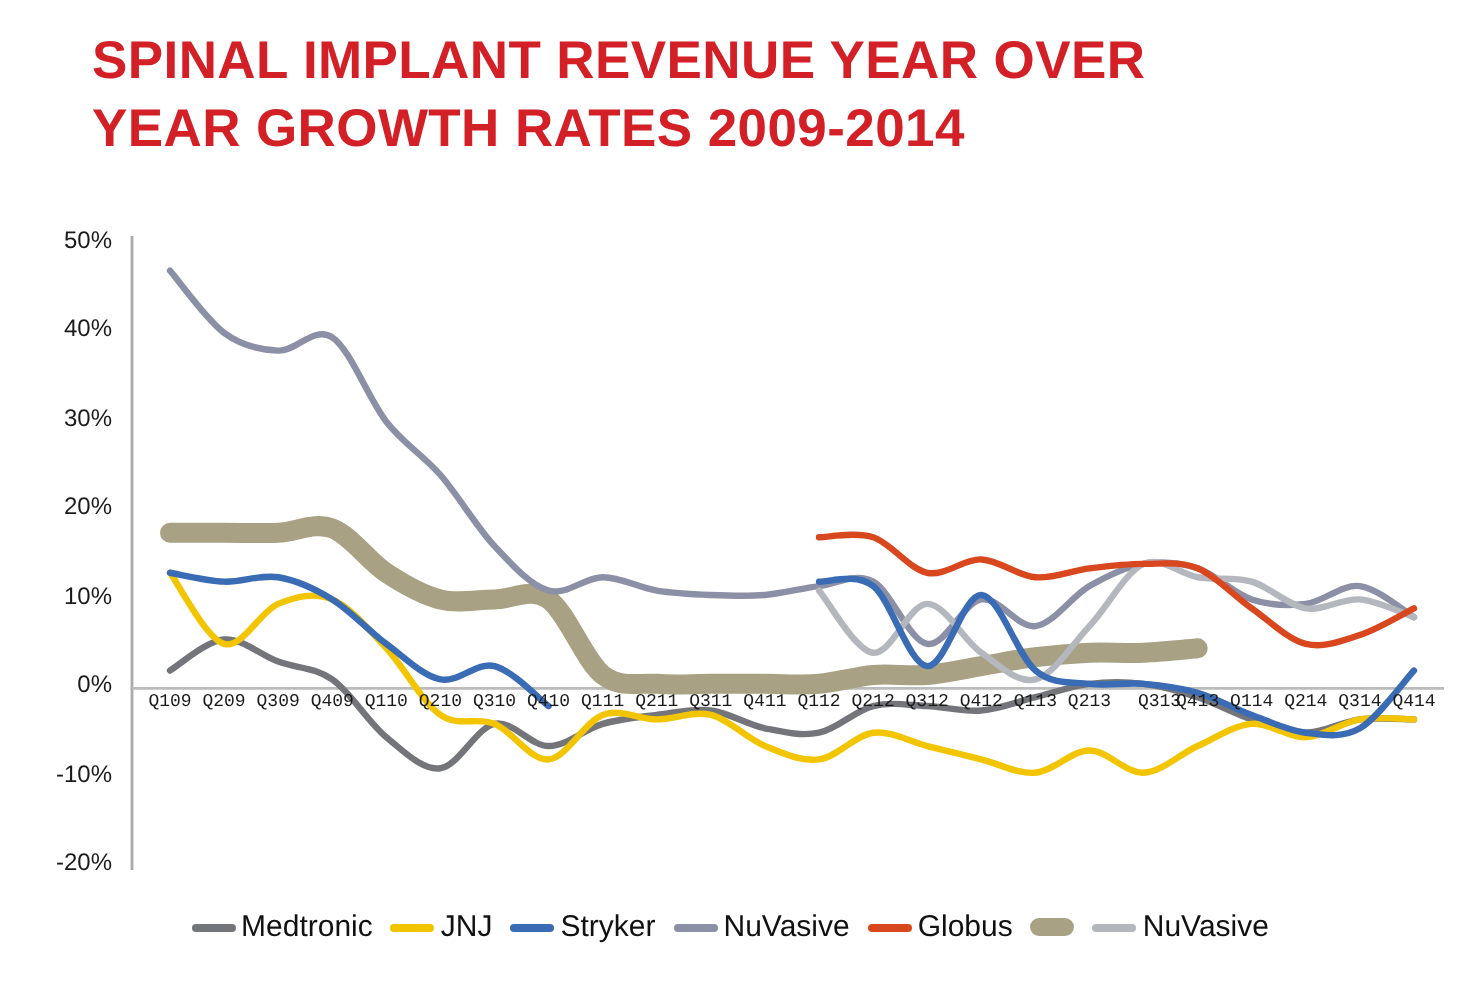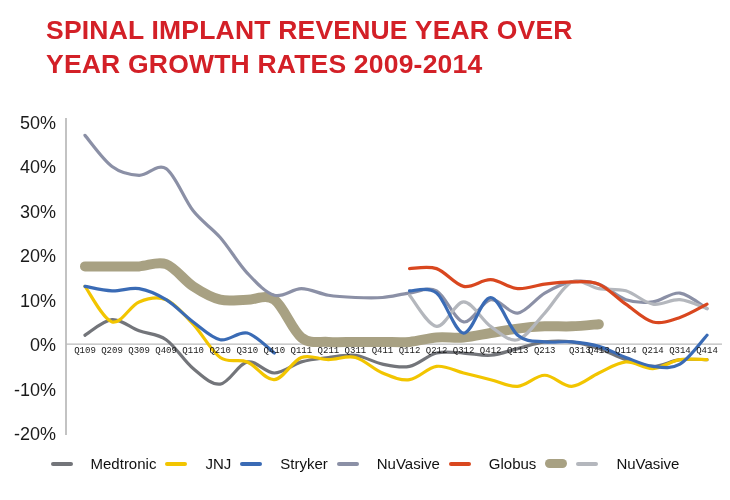--- a/index.html
+++ b/index.html
@@ -37,21 +37,21 @@
     position: absolute;
     left: 0;
     top: 0;
     width: 730px;
     height: 500px;
   }
   .ytick-label {
     position: absolute;
     text-align: right;
     width: 48px;
-    font-size: 18px;
+    font-size: 12px;
     color: #1a1a1a;
     font-family: "Liberation Sans", sans-serif;
   }
   .xtick-label {
     position: absolute;
     text-align: center;
     font-size: 9px;
     color: #1a1a1a;
     font-family: Liberation Mono, monospace;
     white-space: nowrap;
@@ -64,21 +64,21 @@
     display: flex;
     flex-direction: row;
     justify-content: center;
     align-items: center;
     gap: 9px;
   }
   .legend-item {
     display: flex;
     flex-direction: row;
     align-items: center;
-    gap: 18px;
+    gap: 3px;
   }
   .legend-swatch {
     display: inline-block;
     width: 22px;
     height: 4px;
     border-radius: 2px;
   }
   .legend-swatch.thick {
     height: 9px;
     border-radius: 5px;

